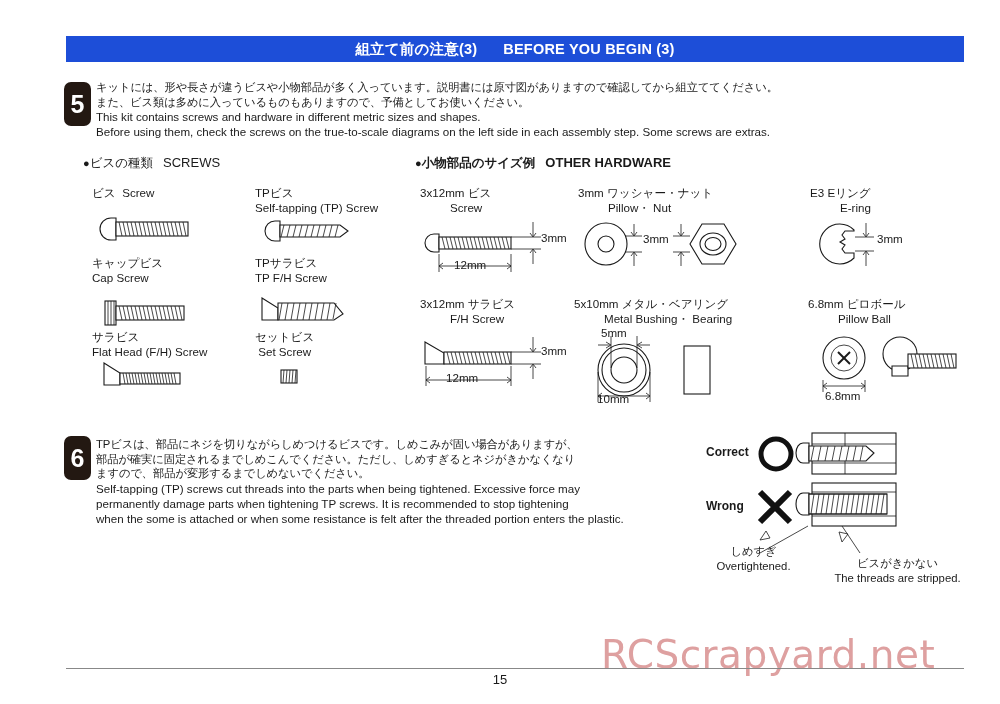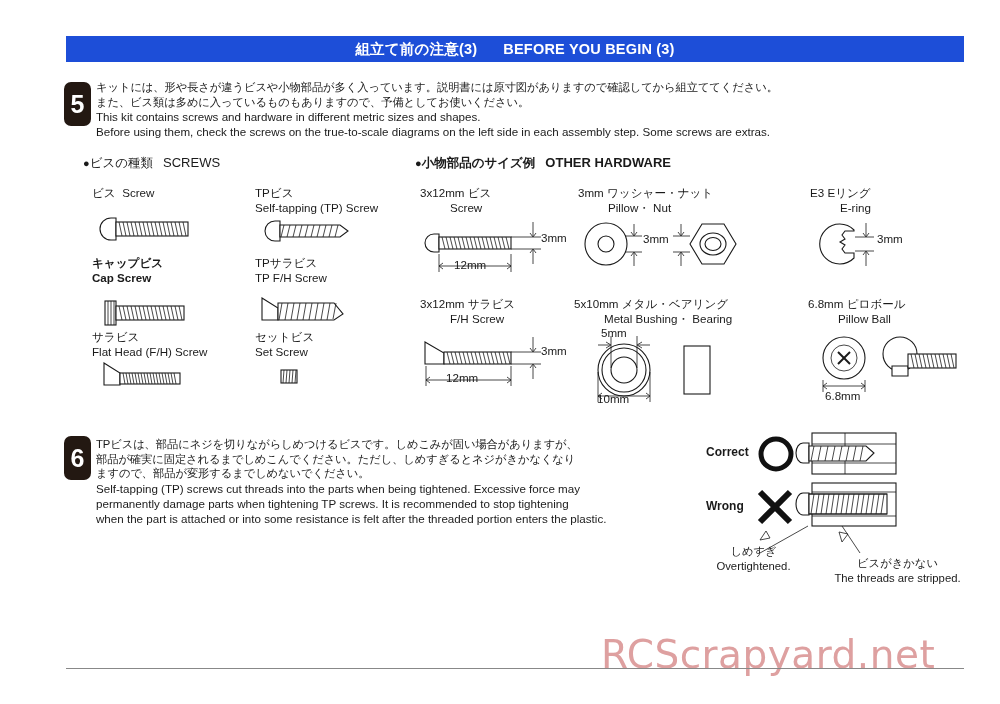--- a/index.html
+++ b/index.html
@@ -108,21 +108,21 @@
     <span>ビス</span>&nbsp;&nbsp;<span>Screw</span>
   </div>
   <svg style="left:92px; top:214px;" width="115" height="30" viewBox="0 0 115 30">
     <path class="ln-w" d="M19,4 a11,11 0 0 0 0,22 L24,26 L24,4 Z"></path>
     <rect class="ln-w" x="24" y="8" width="72" height="14"></rect>
     <g class="thin">
       <path d="M27,8 L30,22 M31,8 L34,22 M35,8 L38,22 M39,8 L42,22 M43,8 L46,22 M47,8 L50,22 M51,8 L54,22 M55,8 L58,22 M59,8 L62,22 M63,8 L66,22 M67,8 L70,22 M71,8 L74,22 M75,8 L78,22 M79,8 L82,22 M83,8 L86,22 M87,8 L90,22 M91,8 L94,22"></path>
     </g>
   </svg>
 
-  <div class="lbl" style="left:92px; top:256px;font-weight:bold;">
+  <div class="lbl" style="left:92px; top:256px;">
     <span class="jp">キャップビス</span>
     <span class="en">Cap Screw</span>
   </div>
   <svg style="left:98px; top:298px;" width="110" height="30" viewBox="0 0 110 30">
     <rect class="ln-w" x="7" y="3" width="11" height="24"></rect>
     <g class="thin">
         <path d="M10,3 L10,27 M13,3 L13,27 M16,3 L16,27"></path>
       </g>
     <rect class="ln-w" x="18" y="8" width="68" height="14"></rect>
     <g class="thin">
@@ -159,21 +159,21 @@
     <span class="en">TP F/H Screw</span>
   </div>
   <svg style="left:258px; top:296px;" width="115" height="32" viewBox="0 0 115 32">
     <path class="ln-w" d="M4,2 L20,12 L20,24 L4,24 Z"></path>
     <path class="ln-w" d="M20,7 L76,7 L85,18 L76,24 L20,24 Z"></path>
     <g class="thin">
       <path d="M24,7 L21,24 M30,7 L27,24 M36,7 L33,24 M42,7 L39,24 M48,7 L45,24 M54,7 L51,24 M60,7 L57,24 M66,7 L63,24 M72,7 L69,24 M78,7 L75,23"></path>
     </g>
   </svg>
 
-  <div class="lbl" style="left:255px; top:330px;">
+  <div class="lbl" style="left:255px; top:330px;text-align:center;">
     <span class="jp">セットビス</span>
     <span class="en">Set Screw</span>
   </div>
   <svg style="left:278px; top:366px;" width="40" height="24" viewBox="0 0 40 24">
     <rect class="ln-w" x="3" y="4" width="16" height="13"></rect>
     <g class="thin">
         <path d="M6,4 L5,17 M9,4 L8,17 M12,4 L11,17 M15,4 L14,17 M18,4 L17,17"></path>
       </g>
   </svg>
 
@@ -304,21 +304,21 @@
   <div class="dim" style="left:825px; top:389px;">6.8mm</div>
 
   <div class="badge badge-6">6</div>
 
   <div class="para" id="step6-text">
     <div class="l jpline">TPビスは、部品にネジを切りながらしめつけるビスです。しめこみが固い場合がありますが、</div>
     <div class="l jpline">部品が確実に固定されるまでしめこんでください。ただし、しめすぎるとネジがきかなくなり</div>
     <div class="l jpline">ますので、部品が変形するまでしめないでください。</div>
     <div class="l enline">Self-tapping (TP) screws cut threads into the parts when being tightened.  Excessive force may</div>
     <div class="l enline">permanently damage parts when tightening TP screws.  It is recommended to stop tightening</div>
-    <div class="l enline">when the part is attached or into some resistance is felt after the threaded portion enters the plastic.</div>
+    <div class="l enline">when the some is attached or when some resistance is felt after the threaded portion enters the plastic.</div>
   </div>
 
   <div class="cw-label" style="left:706px; top:445px;">Correct</div>
   <svg style="left:756px; top:434px;" width="40" height="40" viewBox="0 0 40 40">
     <circle cx="20" cy="20" r="15" fill="none" stroke="#111" stroke-width="5"></circle>
   </svg>
   <svg style="left:800px; top:432px;" width="100" height="44" viewBox="0 0 100 44">
     <rect class="ln-w" x="12" y="1" width="84" height="41"></rect>
     <path class="thin" d="M12,12 L96,12 M12,31 L96,31 M45,1 L45,42"></path>
     <path class="ln-w" d="M3,11 a7,10 0 0 0 0,20 L9,31 L9,11 Z"></path>
@@ -356,14 +356,15 @@
     <div>Overtightened.</div>
   </div>
   <div class="callout" style="left:810px; top:556px; width:175px;">
     <div>ビスがきかない</div>
     <div>The threads are stripped.</div>
   </div>
 
   <div class="watermark">RCScrapyard.net</div>
 
   <div class="footrule"></div>
+  <div class="pageno">15</div>
 
 </div>
 
 </body></html>

